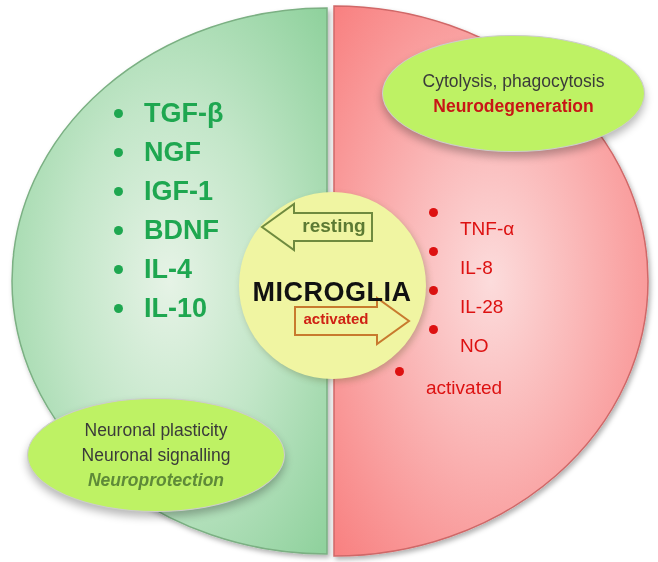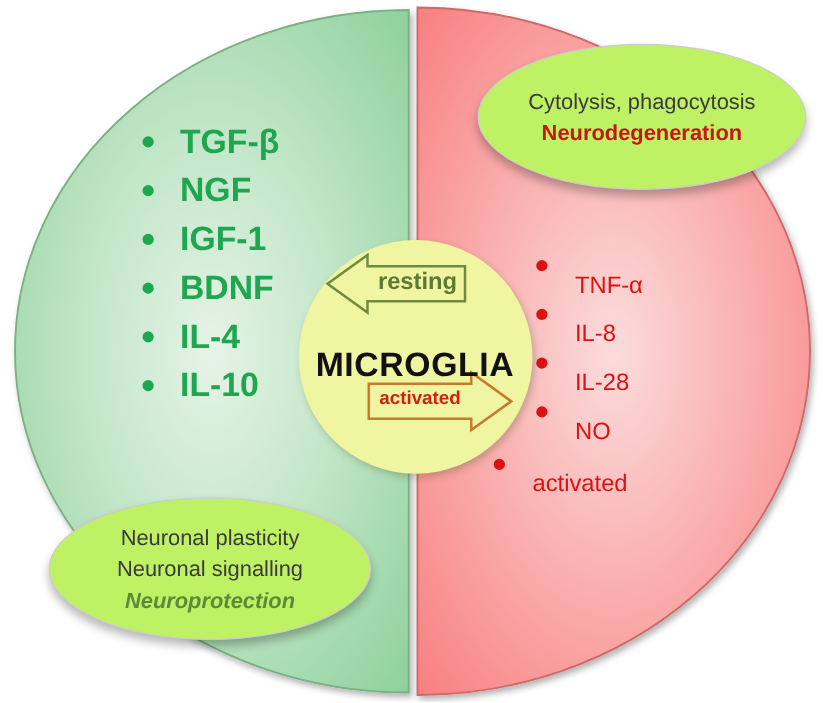--- a/index.html
+++ b/index.html
@@ -39,21 +39,21 @@
   .list-red .row.indent{padding-left:34px;}
   .list-red .row.last{margin-top:3px;}
 
   .callout{
     position:absolute;border-radius:50%;background:#bef264;border:1.5px solid #cccccc;
     box-shadow:0 5px 8px rgba(0,0,0,.28);z-index:3;
     display:flex;flex-direction:column;align-items:center;justify-content:center;
     text-align:center;line-height:25px;font-size:17.5px;color:#3a3a3a;
   }
   .callout-top{left:382px;top:35px;width:261px;height:115px;}
-  .callout-bottom{left:39px;top:398px;width:256px;height:112px;}
+  .callout-bottom{left:27px;top:398px;width:256px;height:112px;}
   .callout .hl-red{font-weight:bold;color:#c81616;}
   .callout .hl-green{font-weight:bold;color:#5e8a38;font-style:italic;}
 </style>
 </head>
 <body>
 
 <div class="stage">
 
   <svg class="halves" width="658" height="562" viewBox="0 0 658 562">
     <defs>

